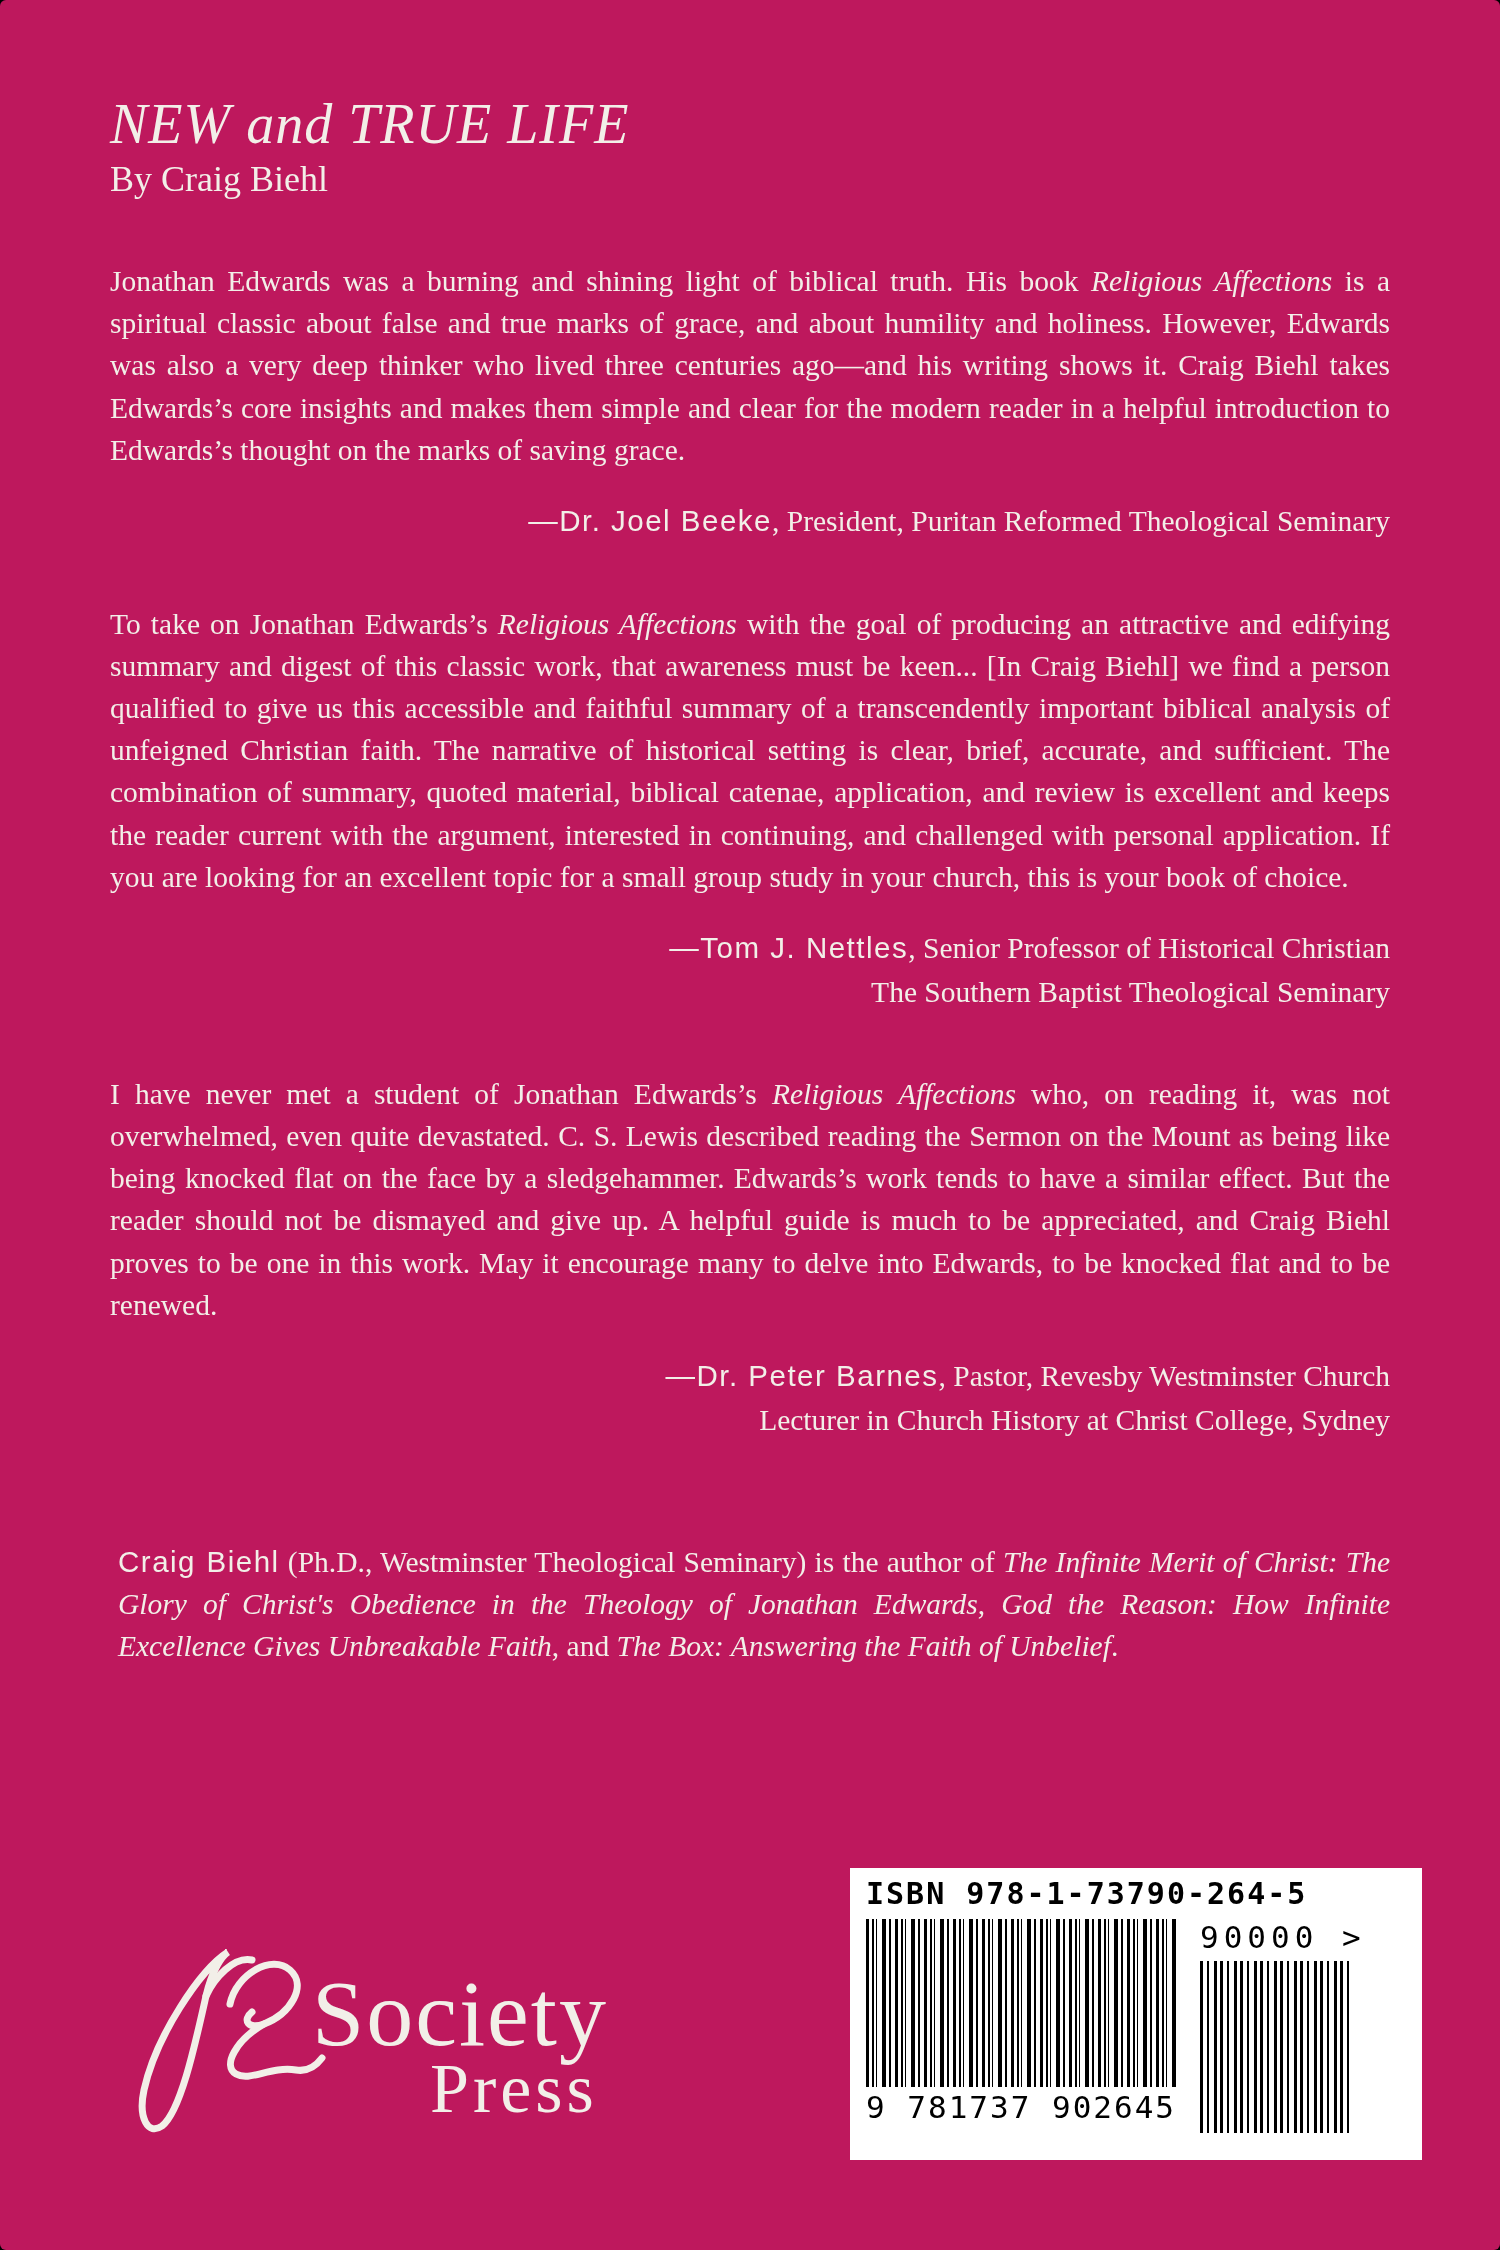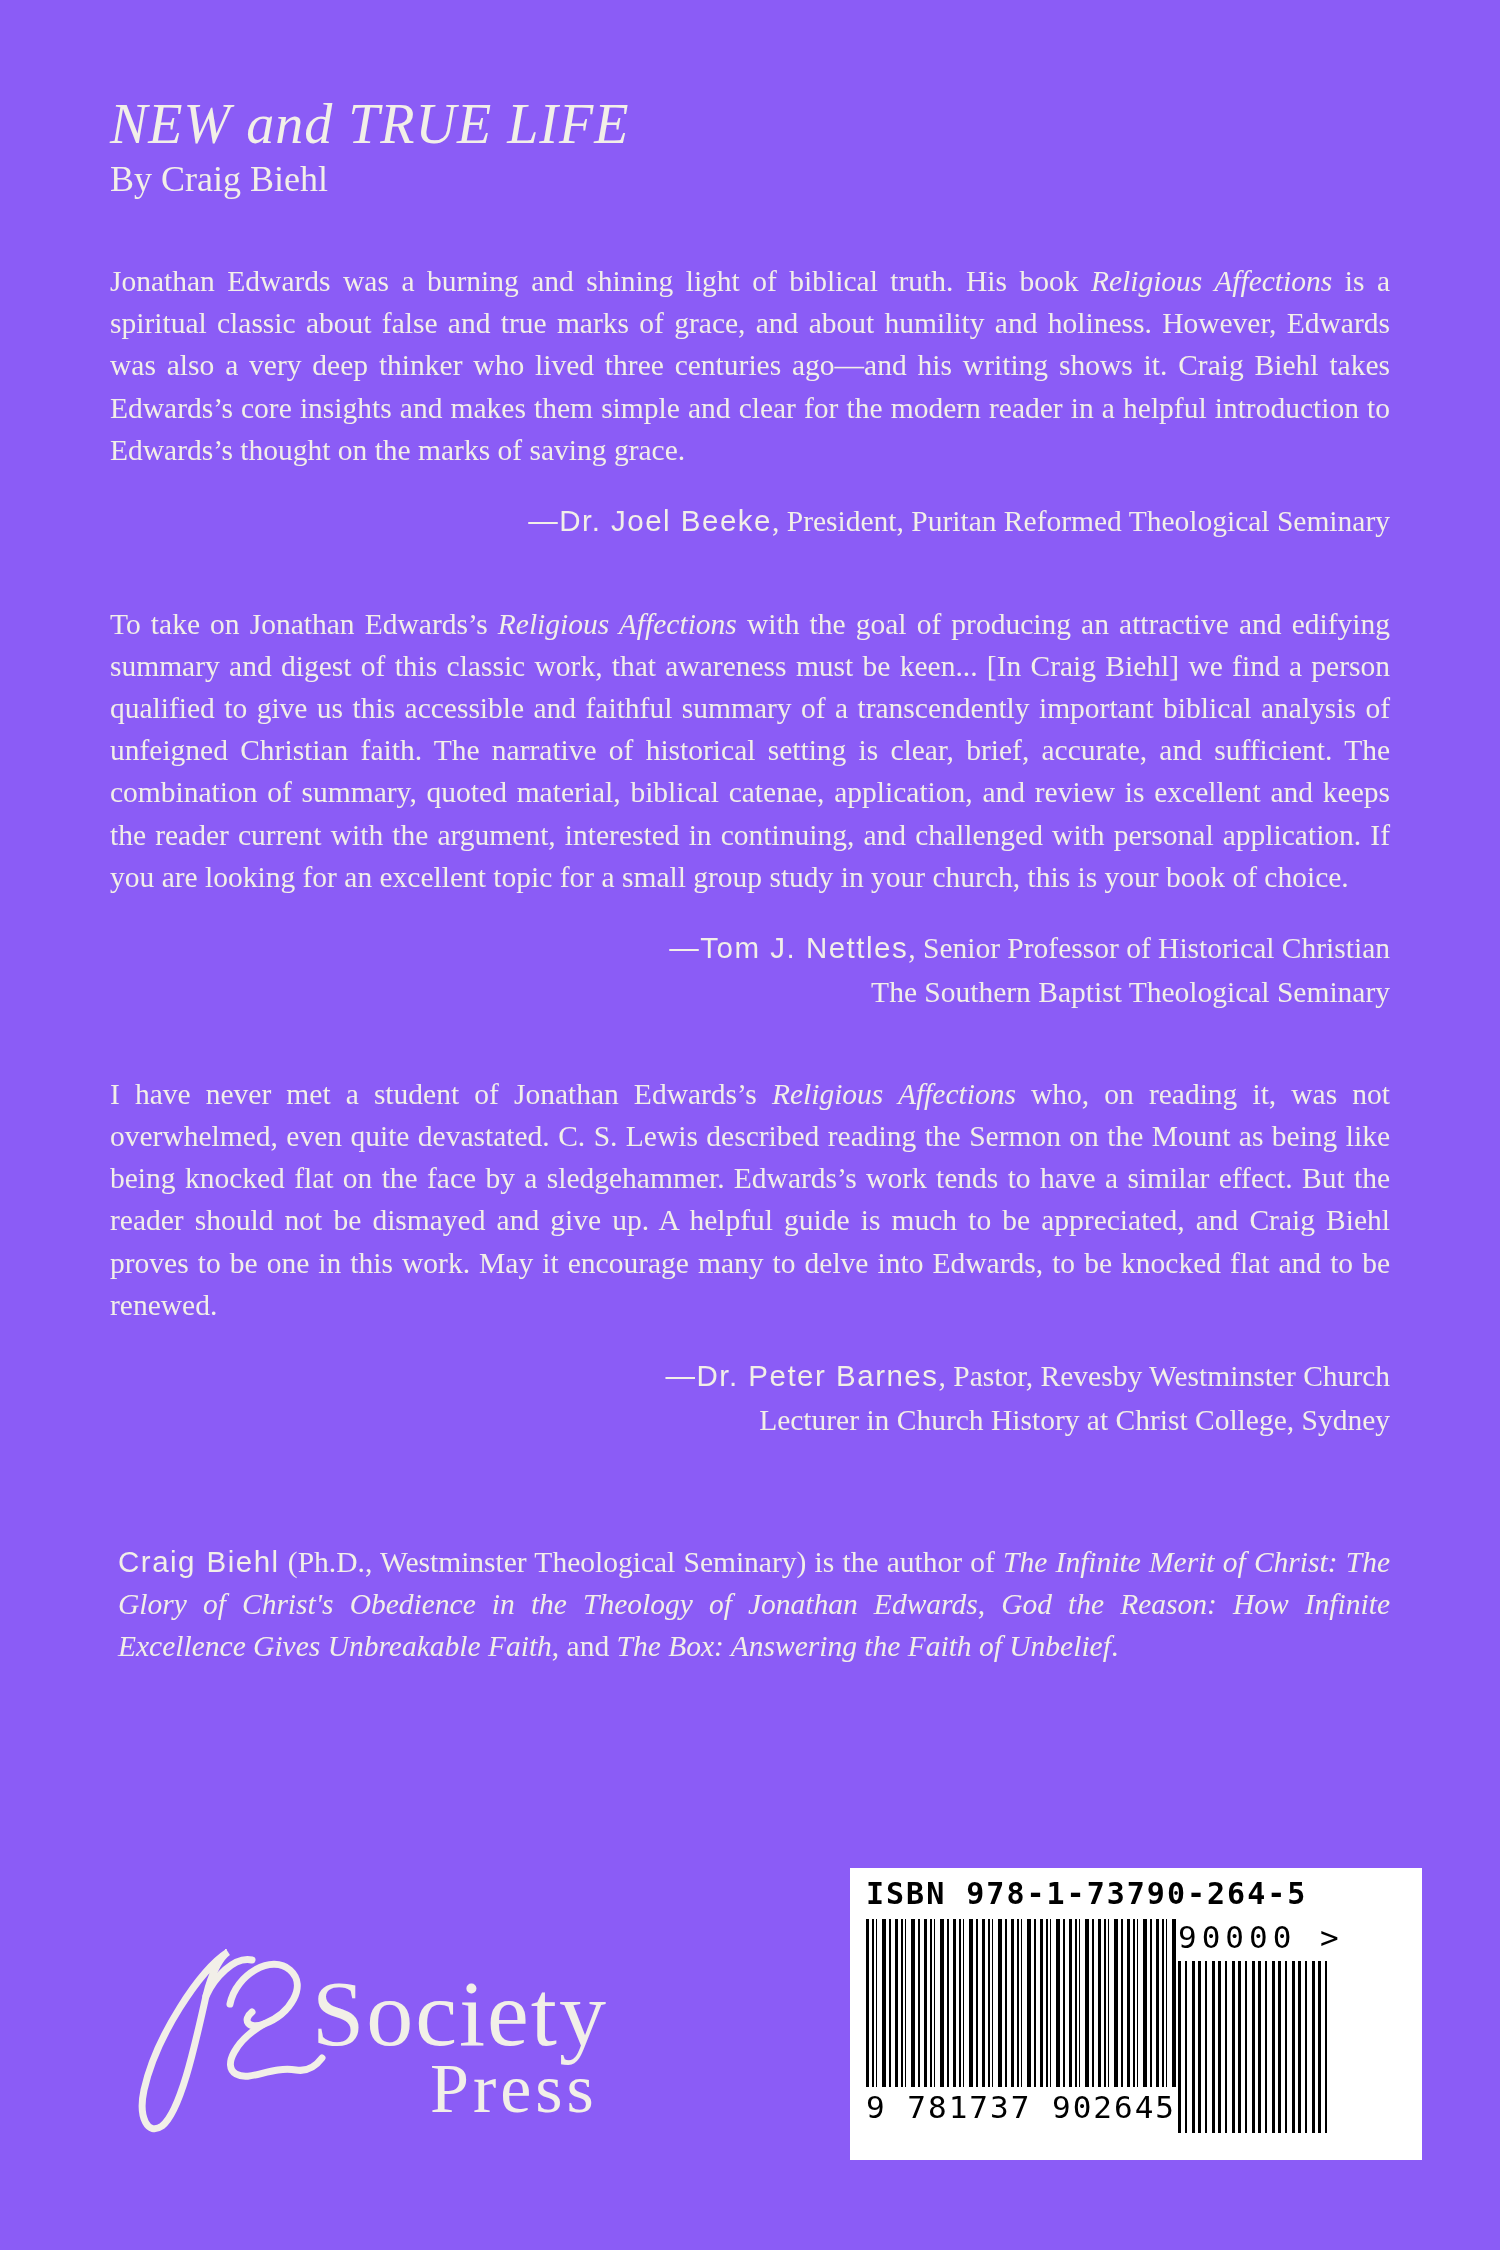--- a/index.html
+++ b/index.html
@@ -1,24 +1,25 @@
 <!DOCTYPE html>
 <html><head>
 <meta charset="utf-8">
 <style>
   html,body{margin:0;padding:0;background:#000;}
   .page{
     position:relative;
     width:1500px;height:2250px;
-    background:#8b5cf6;
+    background:#be185d;
     color:#f2efe8;
     font-family:"Liberation Serif",serif;
     box-sizing:border-box;
     padding:92px 110px 0 110px;
     overflow:hidden;
+    border-radius:6px;
   }
   .title{
     font-style:italic;
     font-size:56px;
     font-weight:normal;
     margin:0;
     letter-spacing:1px;
   }
   .byline{
     font-size:36px;
@@ -111,20 +112,21 @@
       #000 10px 11px,#fff 11px 16px,#000 16px 20px,#fff 20px 23px,
       #000 23px 25px,#fff 25px 29px);
   }
   .digits{
     font-size:31px;
     letter-spacing:2px;
     margin-top:2px;
     white-space:nowrap;
   }
   .bc-right{
+    margin-left:22px;
     width:150px;
     text-align:center;
   }
   .supp-label{
     font-size:31px;
     letter-spacing:5px;
     white-space:nowrap;
   }
   .bars-supp{
     height:172px;

